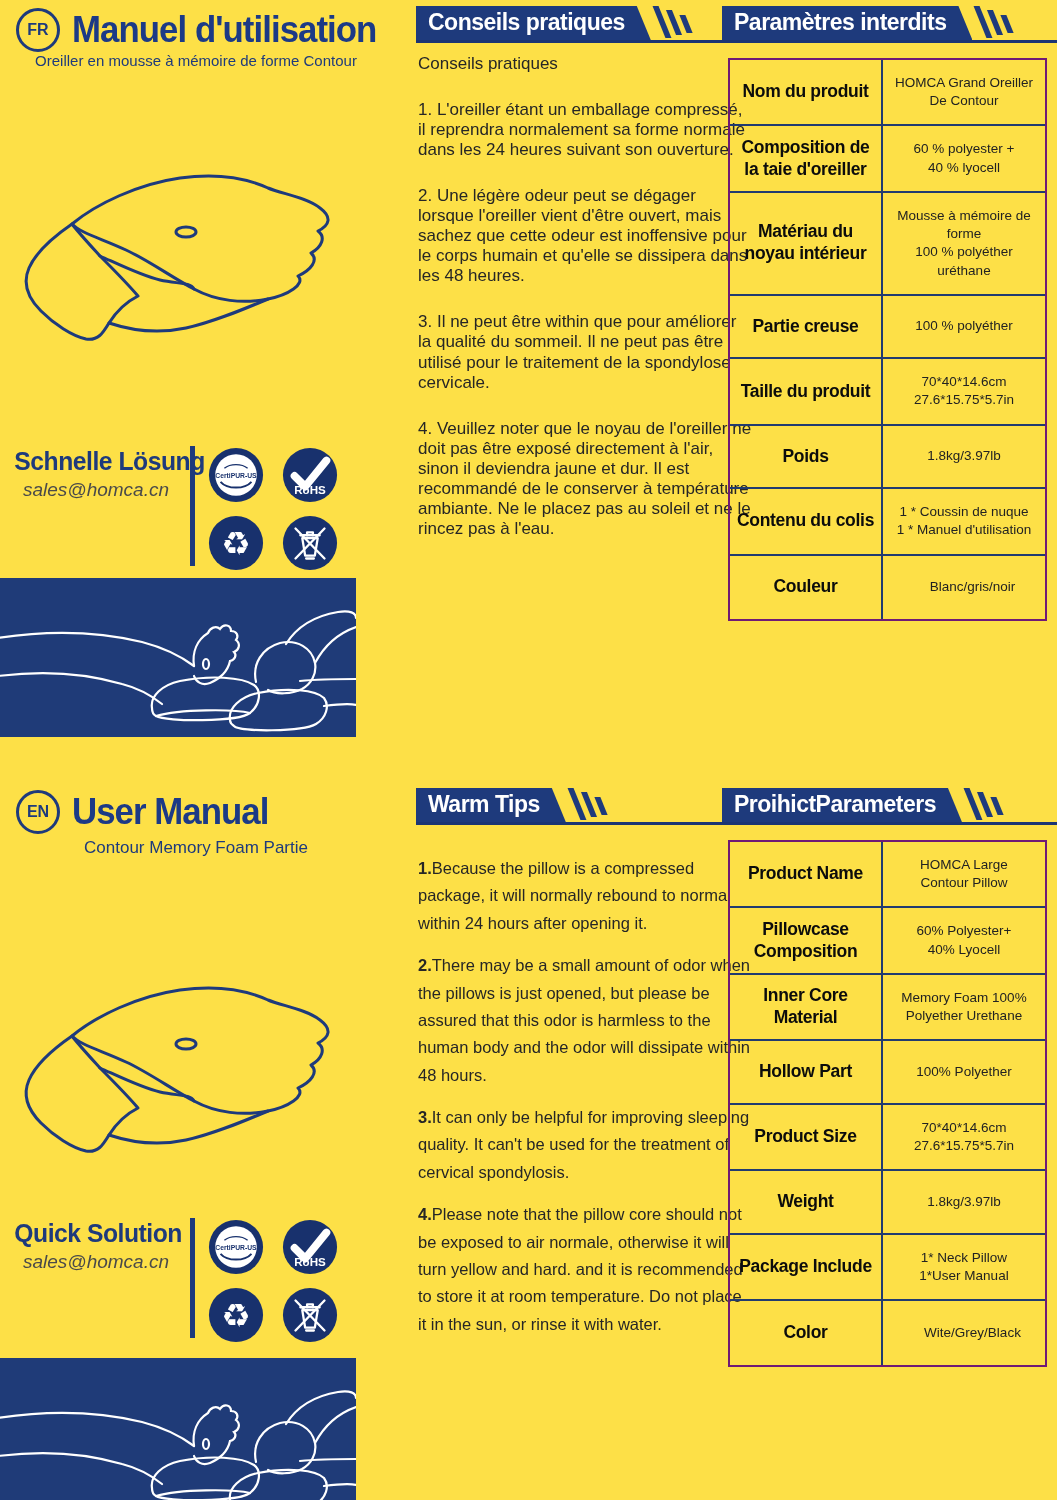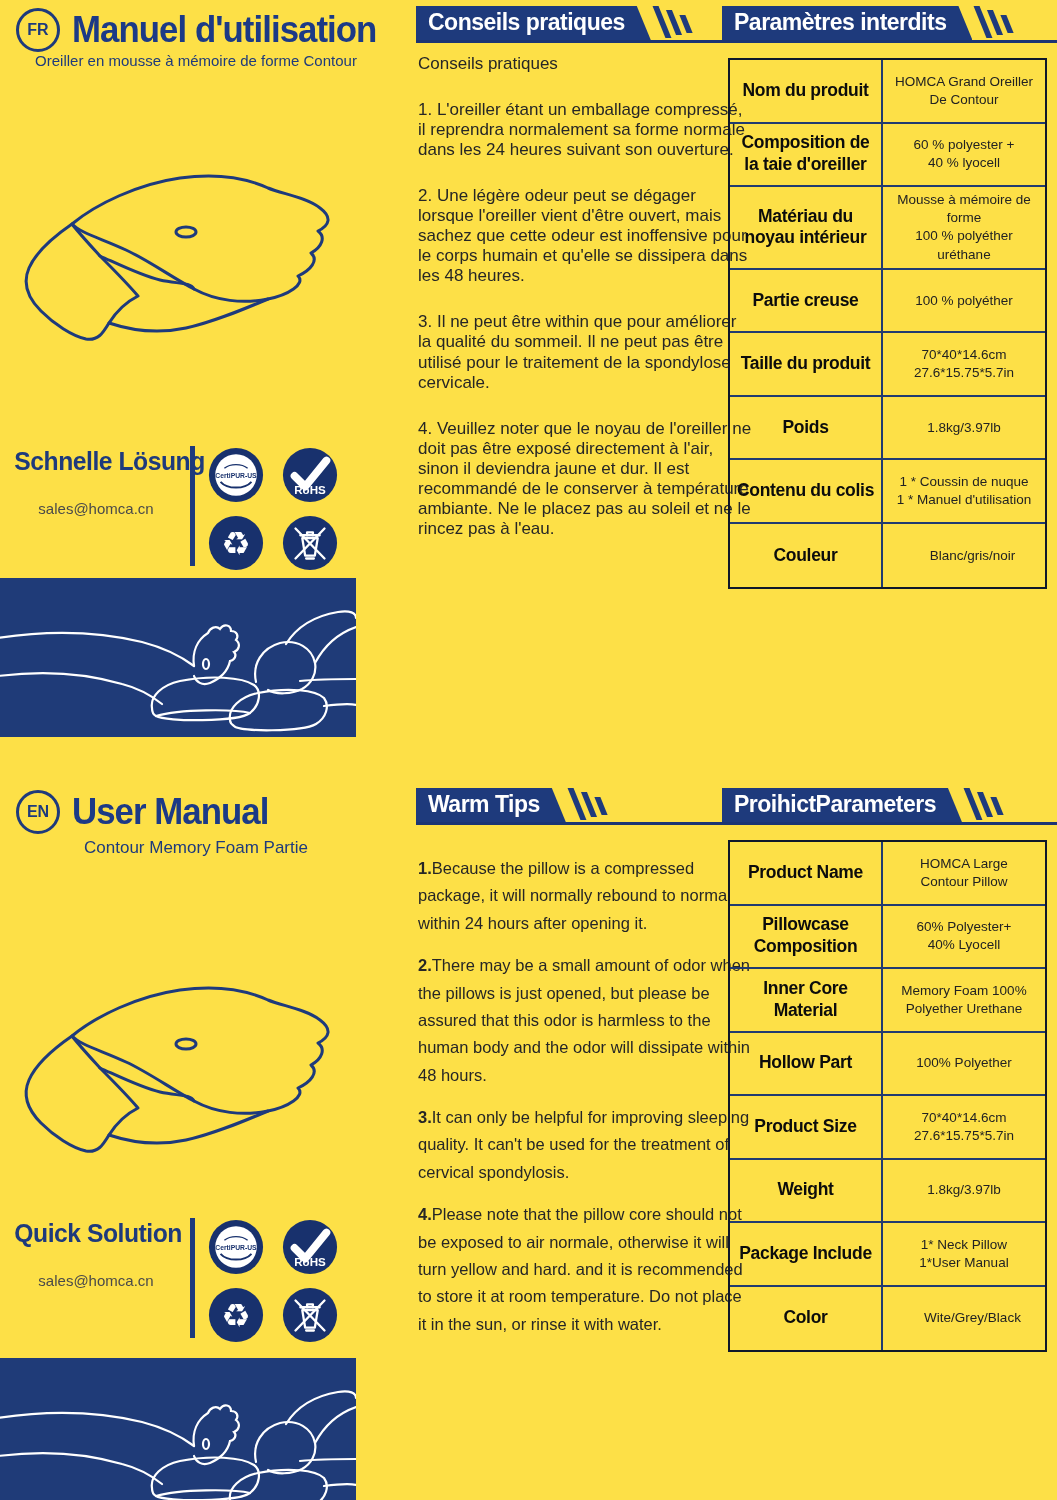--- a/index.html
+++ b/index.html
@@ -28,21 +28,21 @@
   #en .subtitle{font-size:17px;top:56px;}
   .pillow{position:absolute;left:6px;top:128px;width:346px;height:232px;}
   #en .pillow{top:158px;}
 
   .contact-row{position:absolute;left:10px;top:446px;width:344px;height:132px;
     display:flex;align-items:flex-start;}
   #en .contact-row{top:436px;}
   .contact-left{width:172px;text-align:center;}
   .contact-title{color:var(--navy);font-weight:bold;font-size:26px;letter-spacing:-.5px;
     transform:scaleX(.95);transform-origin:center;white-space:nowrap;}
-  .contact-email{color:var(--muted);font-size:15px;margin-top:23px;}
+  .contact-email{color:var(--muted);font-size:19px;margin-top:2px;font-style:italic;}
   .contact-divider{width:5px;height:120px;background:var(--navy);margin:0 12px 0 8px;flex:0 0 auto;}
   .cert-icons{display:grid;grid-template-columns:58px 58px;gap:10px 16px;}
   .cert-icon{width:58px;height:58px;}
 
   .scene{position:absolute;left:0;top:578px;width:356px;height:159px;overflow:hidden;}
   #en .scene{top:576px;height:142px;}
   .scene svg{display:block;}
 
   
   .col-mid{position:absolute;left:376px;top:0;width:338px;height:100%;margin-left:40px;}
@@ -62,28 +62,28 @@
   #fr .tips{font-size:17px;line-height:1.18;}
   #en .tips{font-size:16.5px;line-height:1.66;top:58px;}
   .tips-intro{margin:0;}
   .tip{margin-top:26px;}
   .tip:first-of-type{margin-top:0;}
   #en .tip{margin-top:15px;}
   #en .tip-num{font-weight:bold;}
 
   
   .spec-table{position:absolute;left:6px;top:58px;width:319px;
-    border:2px solid #0f172a;}
+    border:2px solid #701a75;}
   .spec-row{display:flex;border-bottom:2px solid #213b70;min-height:63.5px;}
   .spec-row:last-child{border-bottom:none;gap:17px;}
   .spec-label{width:153px;border-right:2px solid #213b70;display:flex;align-items:center;
     justify-content:center;text-align:center;font-weight:bold;font-size:17.5px;color:#0c0c0c;
     letter-spacing:-.3px;line-height:1.25;padding:6px 6px;}
   .spec-value{flex:1;display:flex;align-items:center;justify-content:center;text-align:center;
-    font-size:13.5px;color:#222;white-space:pre-line;line-height:1.35;padding:4px 4px;}
+    font-size:13.5px;color:#222;white-space:pre-line;line-height:1.35;padding:14px 4px;}
 </style>
 </head>
 <body>
 
 <div class="page">
 
   <div class="section" id="fr">
     <div class="col-left">
       <div class="header-row">
         <div class="lang-badge">FR</div>

